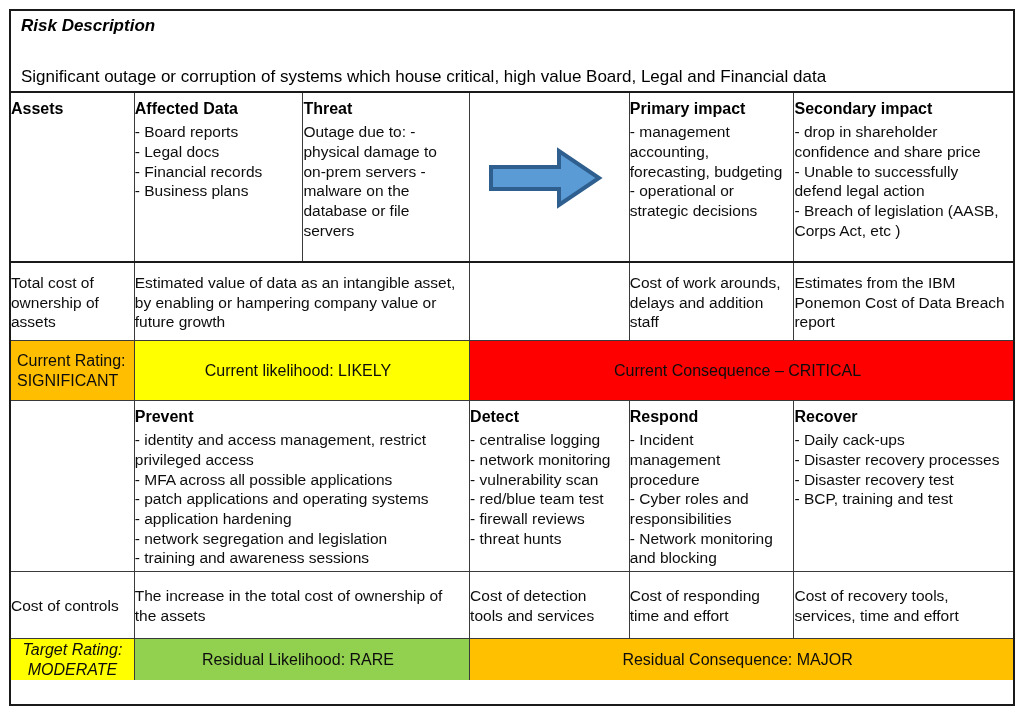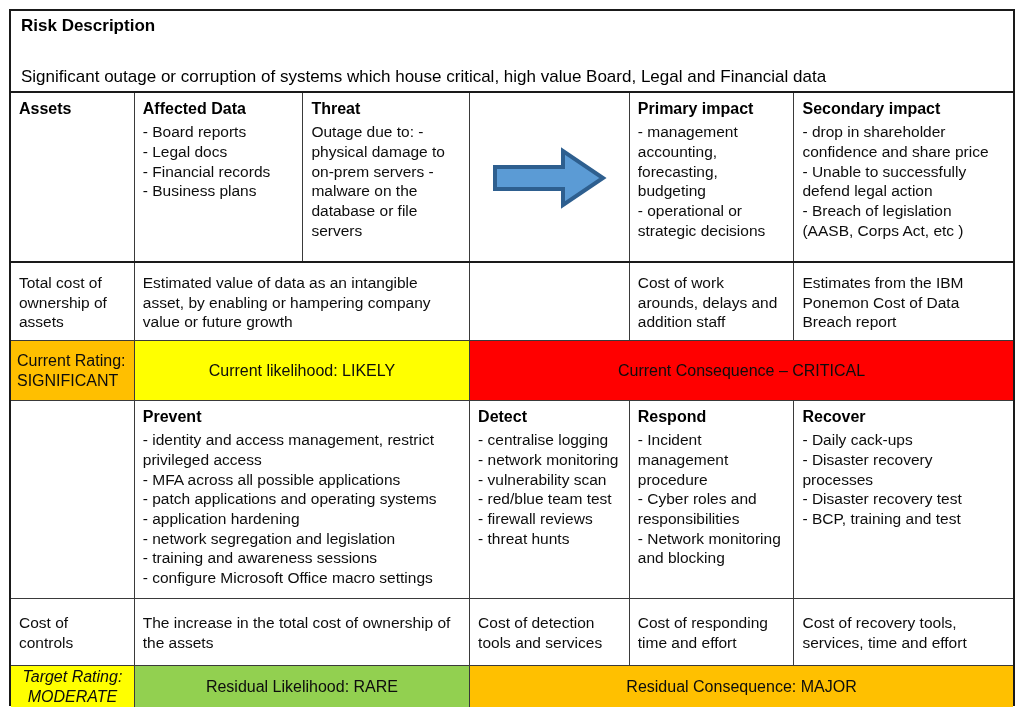--- a/index.html
+++ b/index.html
@@ -23,21 +23,21 @@
     width: 1006px;
     height: 697px;
     border: 2px solid #1a1a1a;
     background: #ffffff;
   }
 
   
   .row { display: flex; width: 100%; }
   .cell {
     position: relative;
-    padding: 6px 8px 4px 8px;
+    padding: 6px 8px 4px 0;
     font-size: 15.5px;
     line-height: 1.27;
     color: #0d0d0d;
     overflow: hidden;
   }
   .bdr-r { border-right: 1.5px solid #3a3a3a; }
   .bdr-b { border-bottom: 1.5px solid #3a3a3a; }
   .bdr-b-thick { border-bottom: 2px solid #1a1a1a; }
 
   .hdr {
@@ -53,21 +53,21 @@
     color: #000;
   }
   .title-sub {
     font-size: 17px;
     color: #000;
   }
 
   
   #row-desc { height: 82px; flex-direction: column; justify-content: center; }
   #row-desc .cell { padding: 0 10px; border: 0; }
-  #desc-title { margin-bottom: 29px; }
+  #desc-title { margin-bottom: 29px; font-style: italic; }
 
   
   #row-detail { height: 170px; }
 
   
   #row-tco { height: 78px; }
   #row-tco .cell { display: flex; align-items: center; }
   #row-tco .cell > span { display: block; }
 
   
@@ -79,21 +79,21 @@
     font-size: 16px;
   }
   #cell-current-rating {
     justify-content: flex-start;
     line-height: 1.22;
     font-size: 15px;
     padding: 3px 6px;
   }
 
   
-  #row-pdrr { height: 198px; }
+  #row-pdrr { height: 171px; }
 
   
   #row-cost { height: 67px; }
   #row-cost .cell { display: flex; align-items: center; }
 
   
   #row-target { height: 41px; }
   #row-target .cell {
     display: flex;
     align-items: center;

